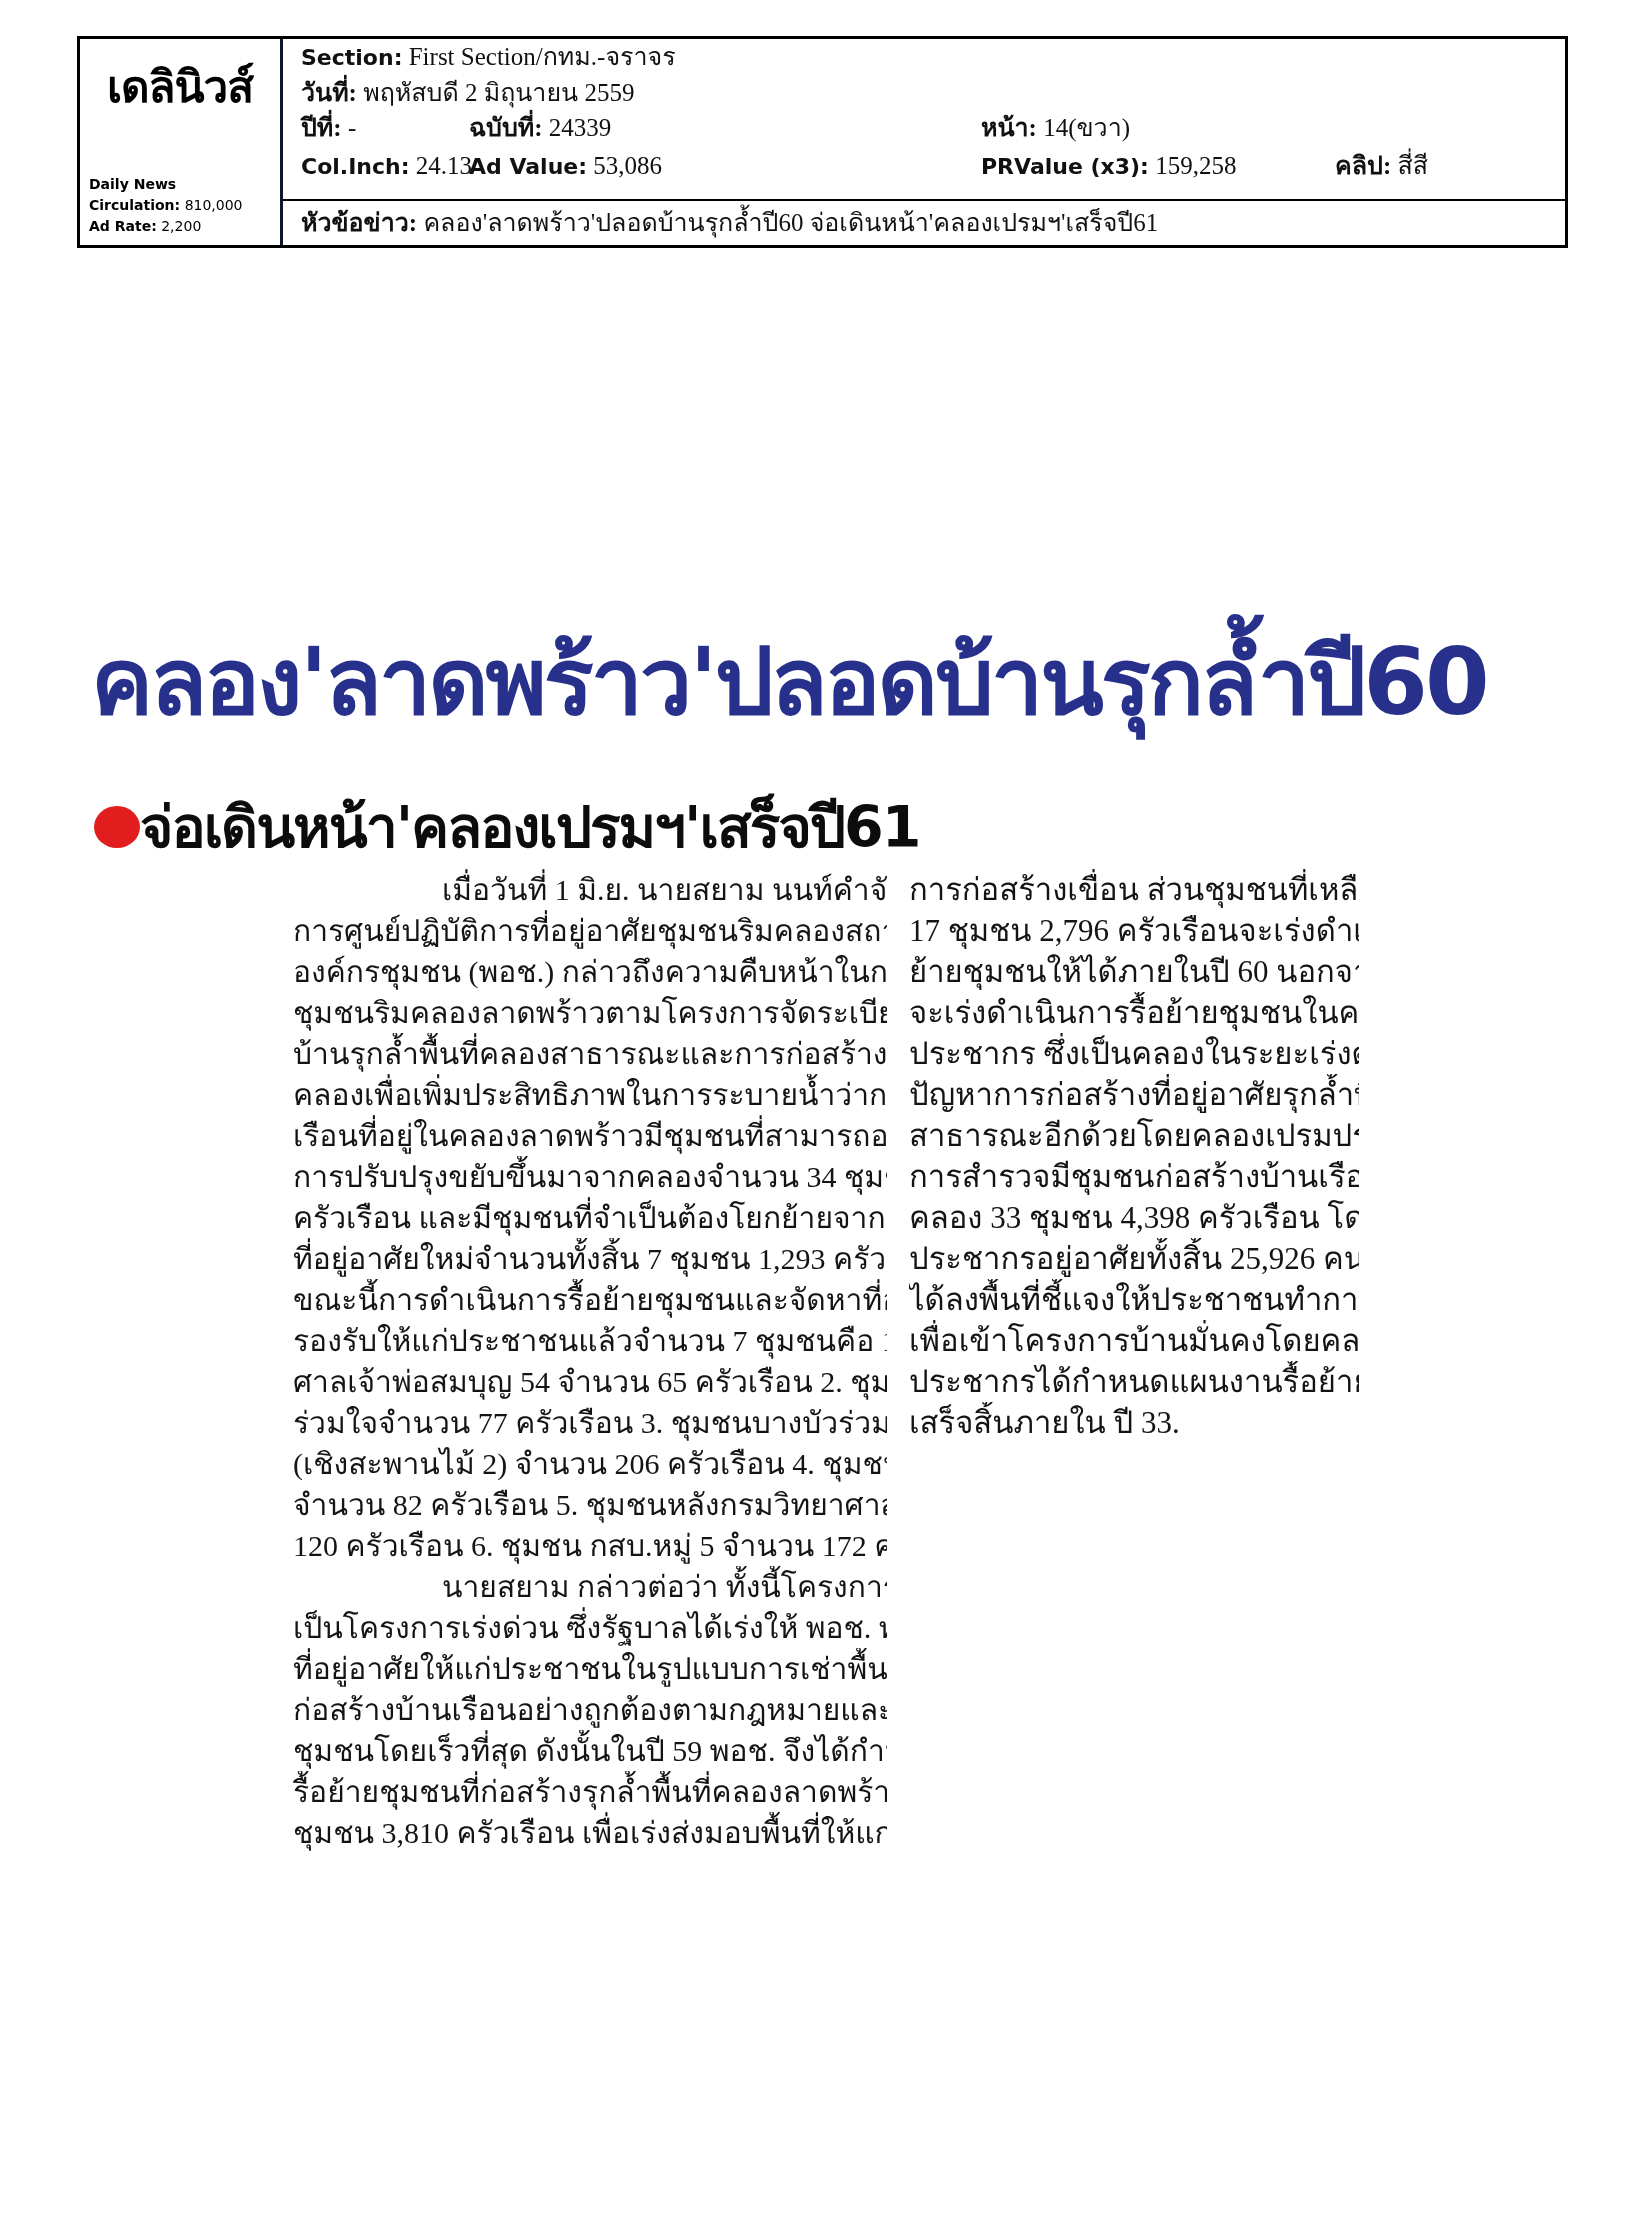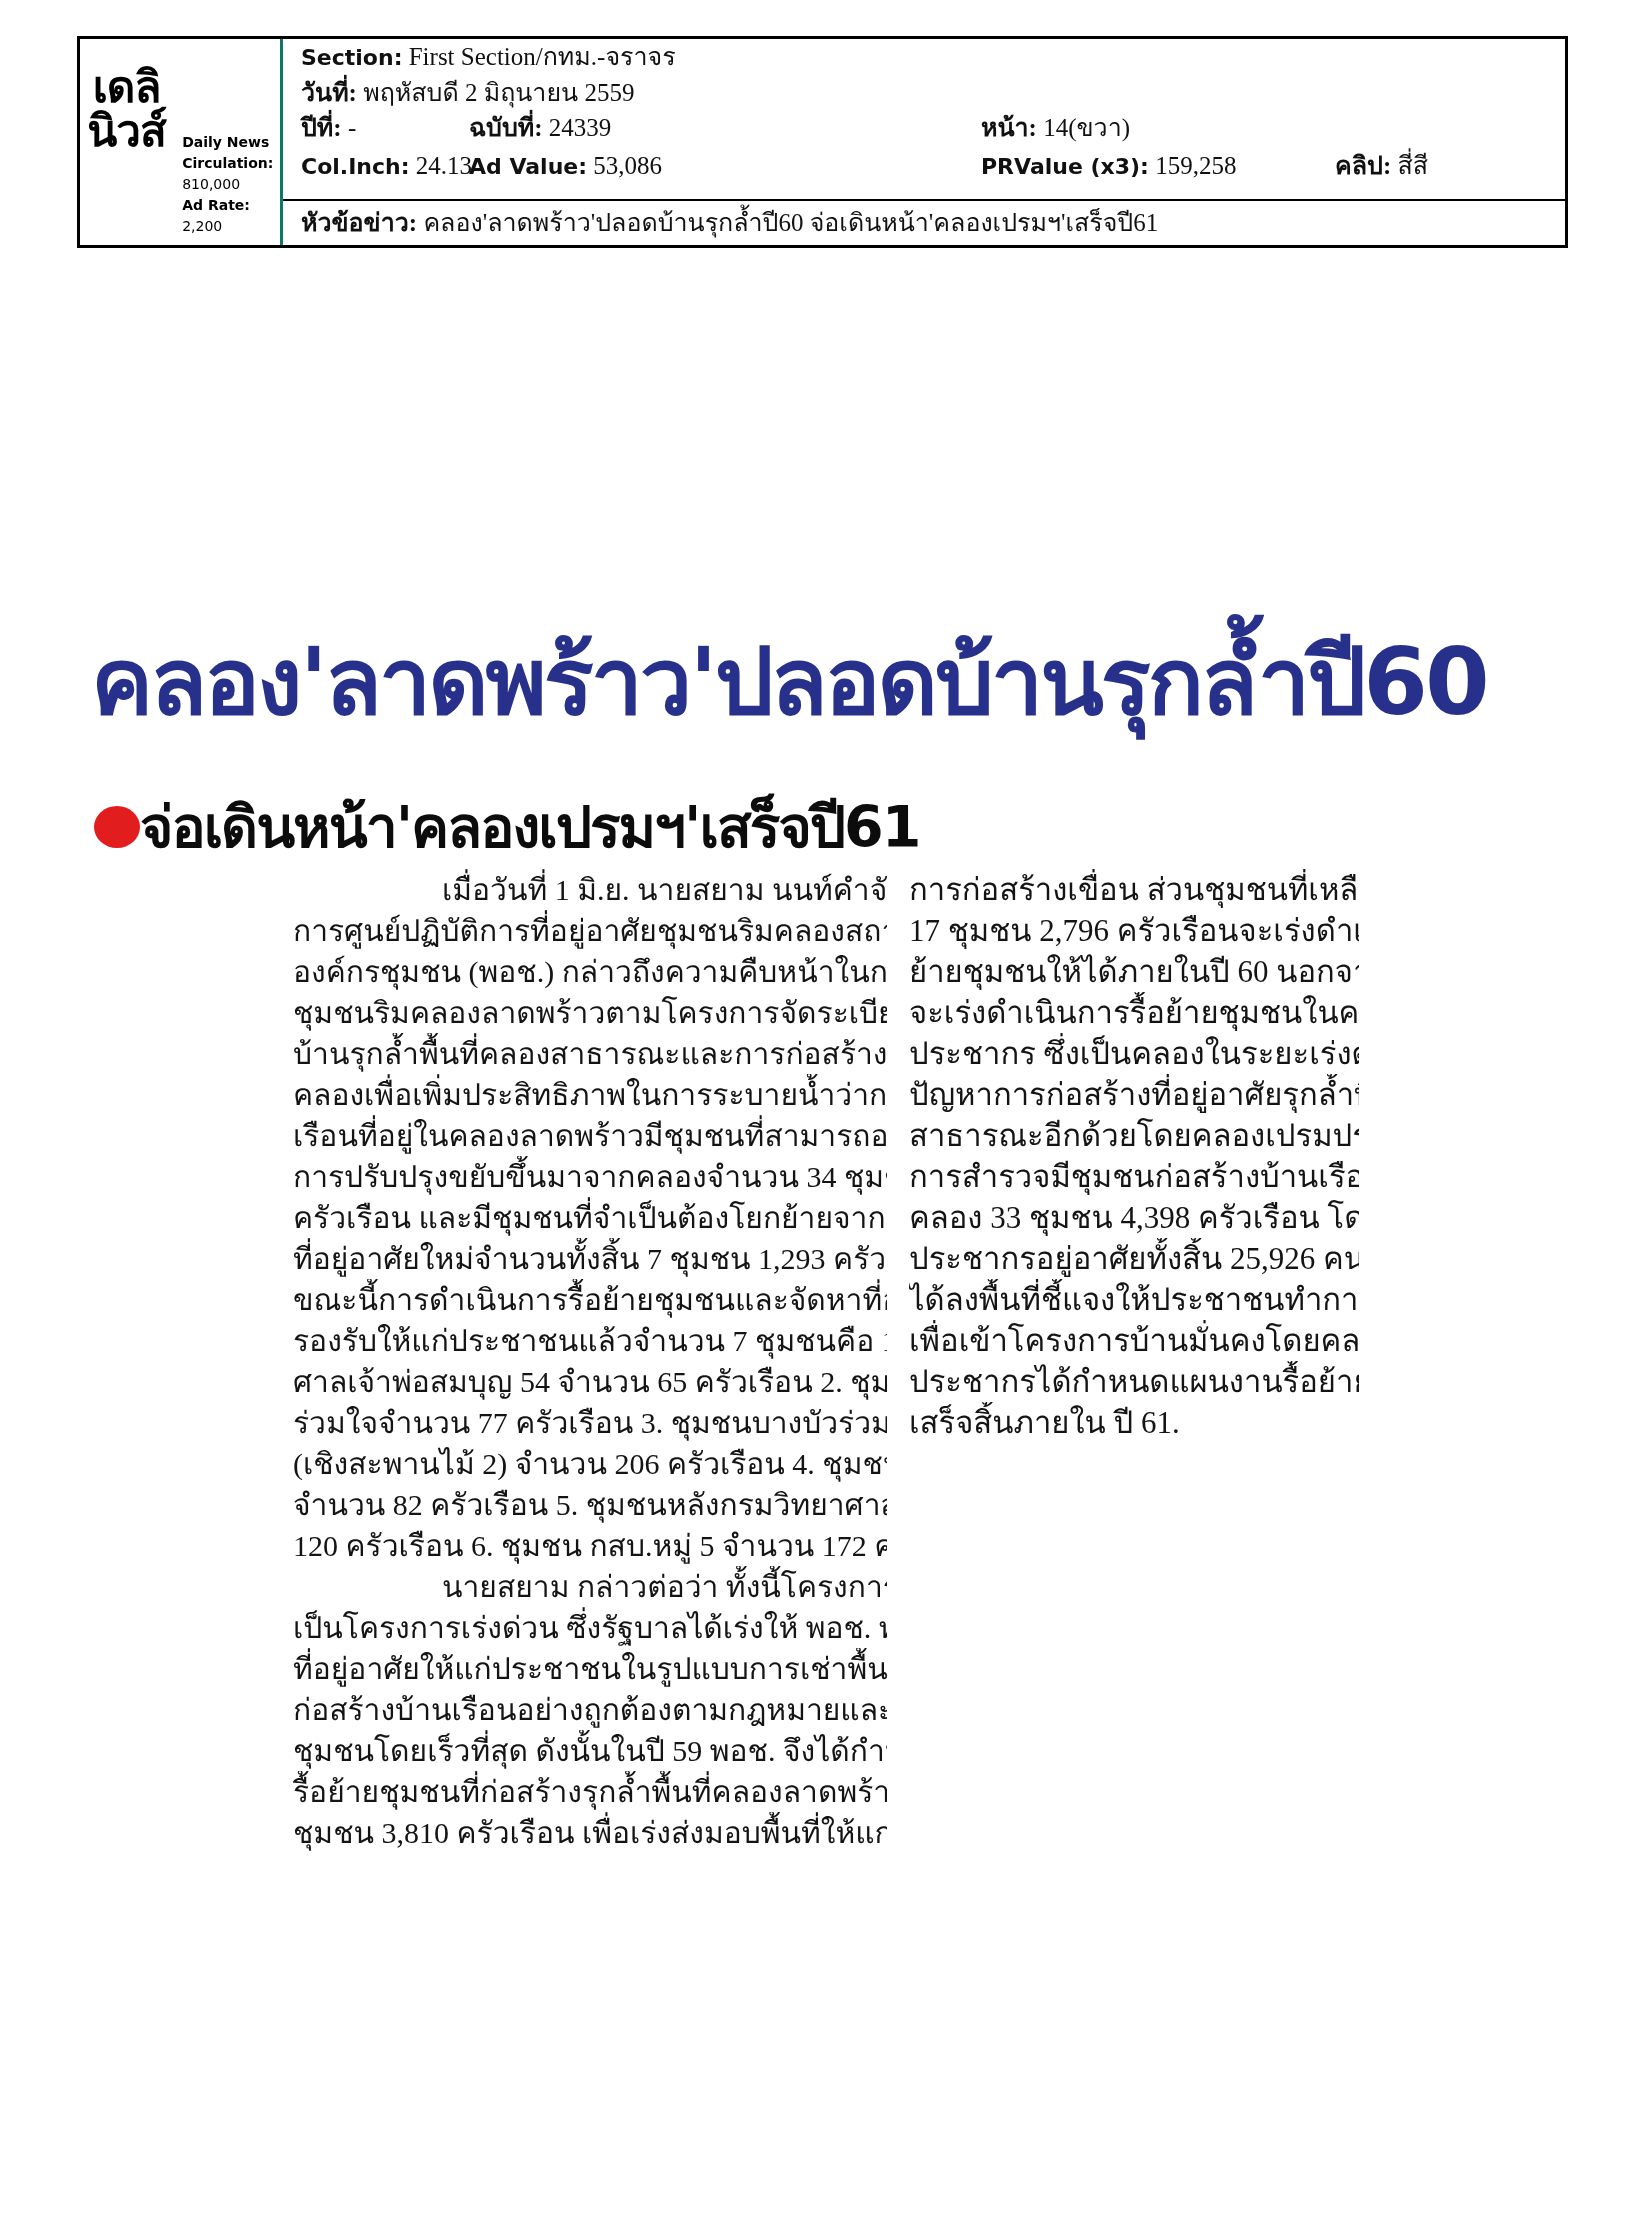--- a/index.html
+++ b/index.html
@@ -7,22 +7,22 @@
     position:relative;width:1645px;height:2218px;background:#ffffff;
     font-family:"Liberation Serif","DejaVu Serif",serif;color:#111;
     overflow:hidden;
   }
   
   .clipbox{
     position:absolute;left:77px;top:36px;width:1491px;height:212px;
     border:3px solid #000;display:flex;box-sizing:border-box;background:#fff;
   }
   .mast-cell{
-    width:203px;flex:0 0 203px;border-right:3px solid #0f766e;box-sizing:border-box;
-    display:flex;
+    width:203px;flex:0 0 203px;border-right:3px solid #0f172a;box-sizing:border-box;
+    display:flex;flex-direction:column;
   }
   .mast-logo{
     font-family:"DejaVu Sans","Liberation Sans",sans-serif;
     font-weight:900;font-size:44px;line-height:1;letter-spacing:-1px;
     text-align:center;margin-top:26px;color:#000;
   }
   .mast-small{
     font-family:"DejaVu Sans","Liberation Sans",sans-serif;
     font-size:14px;line-height:21px;padding-left:9px;margin-top:auto;margin-bottom:8px;color:#000;
   }
@@ -154,18 +154,18 @@
       <div class="bline">จะเร่งดำเนินการรื้อย้ายชุมชนในคลองเปรม</div>
       <div class="bline">ประชากร ซึ่งเป็นคลองในระยะเร่งด่วนที่จะแก้</div>
       <div class="bline">ปัญหาการก่อสร้างที่อยู่อาศัยรุกล้ำพื้นที่คลอง</div>
       <div class="bline">สาธารณะอีกด้วยโดยคลองเปรมประชากร จาก</div>
       <div class="bline">การสำรวจมีชุมชนก่อสร้างบ้านเรือนรุกล้ำพื้นที่</div>
       <div class="bline">คลอง 33 ชุมชน 4,398 ครัวเรือน โดยมีจำนวน</div>
       <div class="bline">ประชากรอยู่อาศัยทั้งสิ้น 25,926 คน ซึ่งขณะนี้</div>
       <div class="bline">ได้ลงพื้นที่ชี้แจงให้ประชาชนทำการออมทรัพย์</div>
       <div class="bline">เพื่อเข้าโครงการบ้านมั่นคงโดยคลองเปรม</div>
       <div class="bline">ประชากรได้กำหนดแผนงานรื้อย้ายชุมชนให้</div>
-      <div class="bline endline">เสร็จสิ้นภายใน ปี 61.</div>
+      <div class="bline endline">เสร็จสิ้นภายใน ปี 33.</div>
     </div>
   </div>
 
 </div>
 
 
 </body></html>

